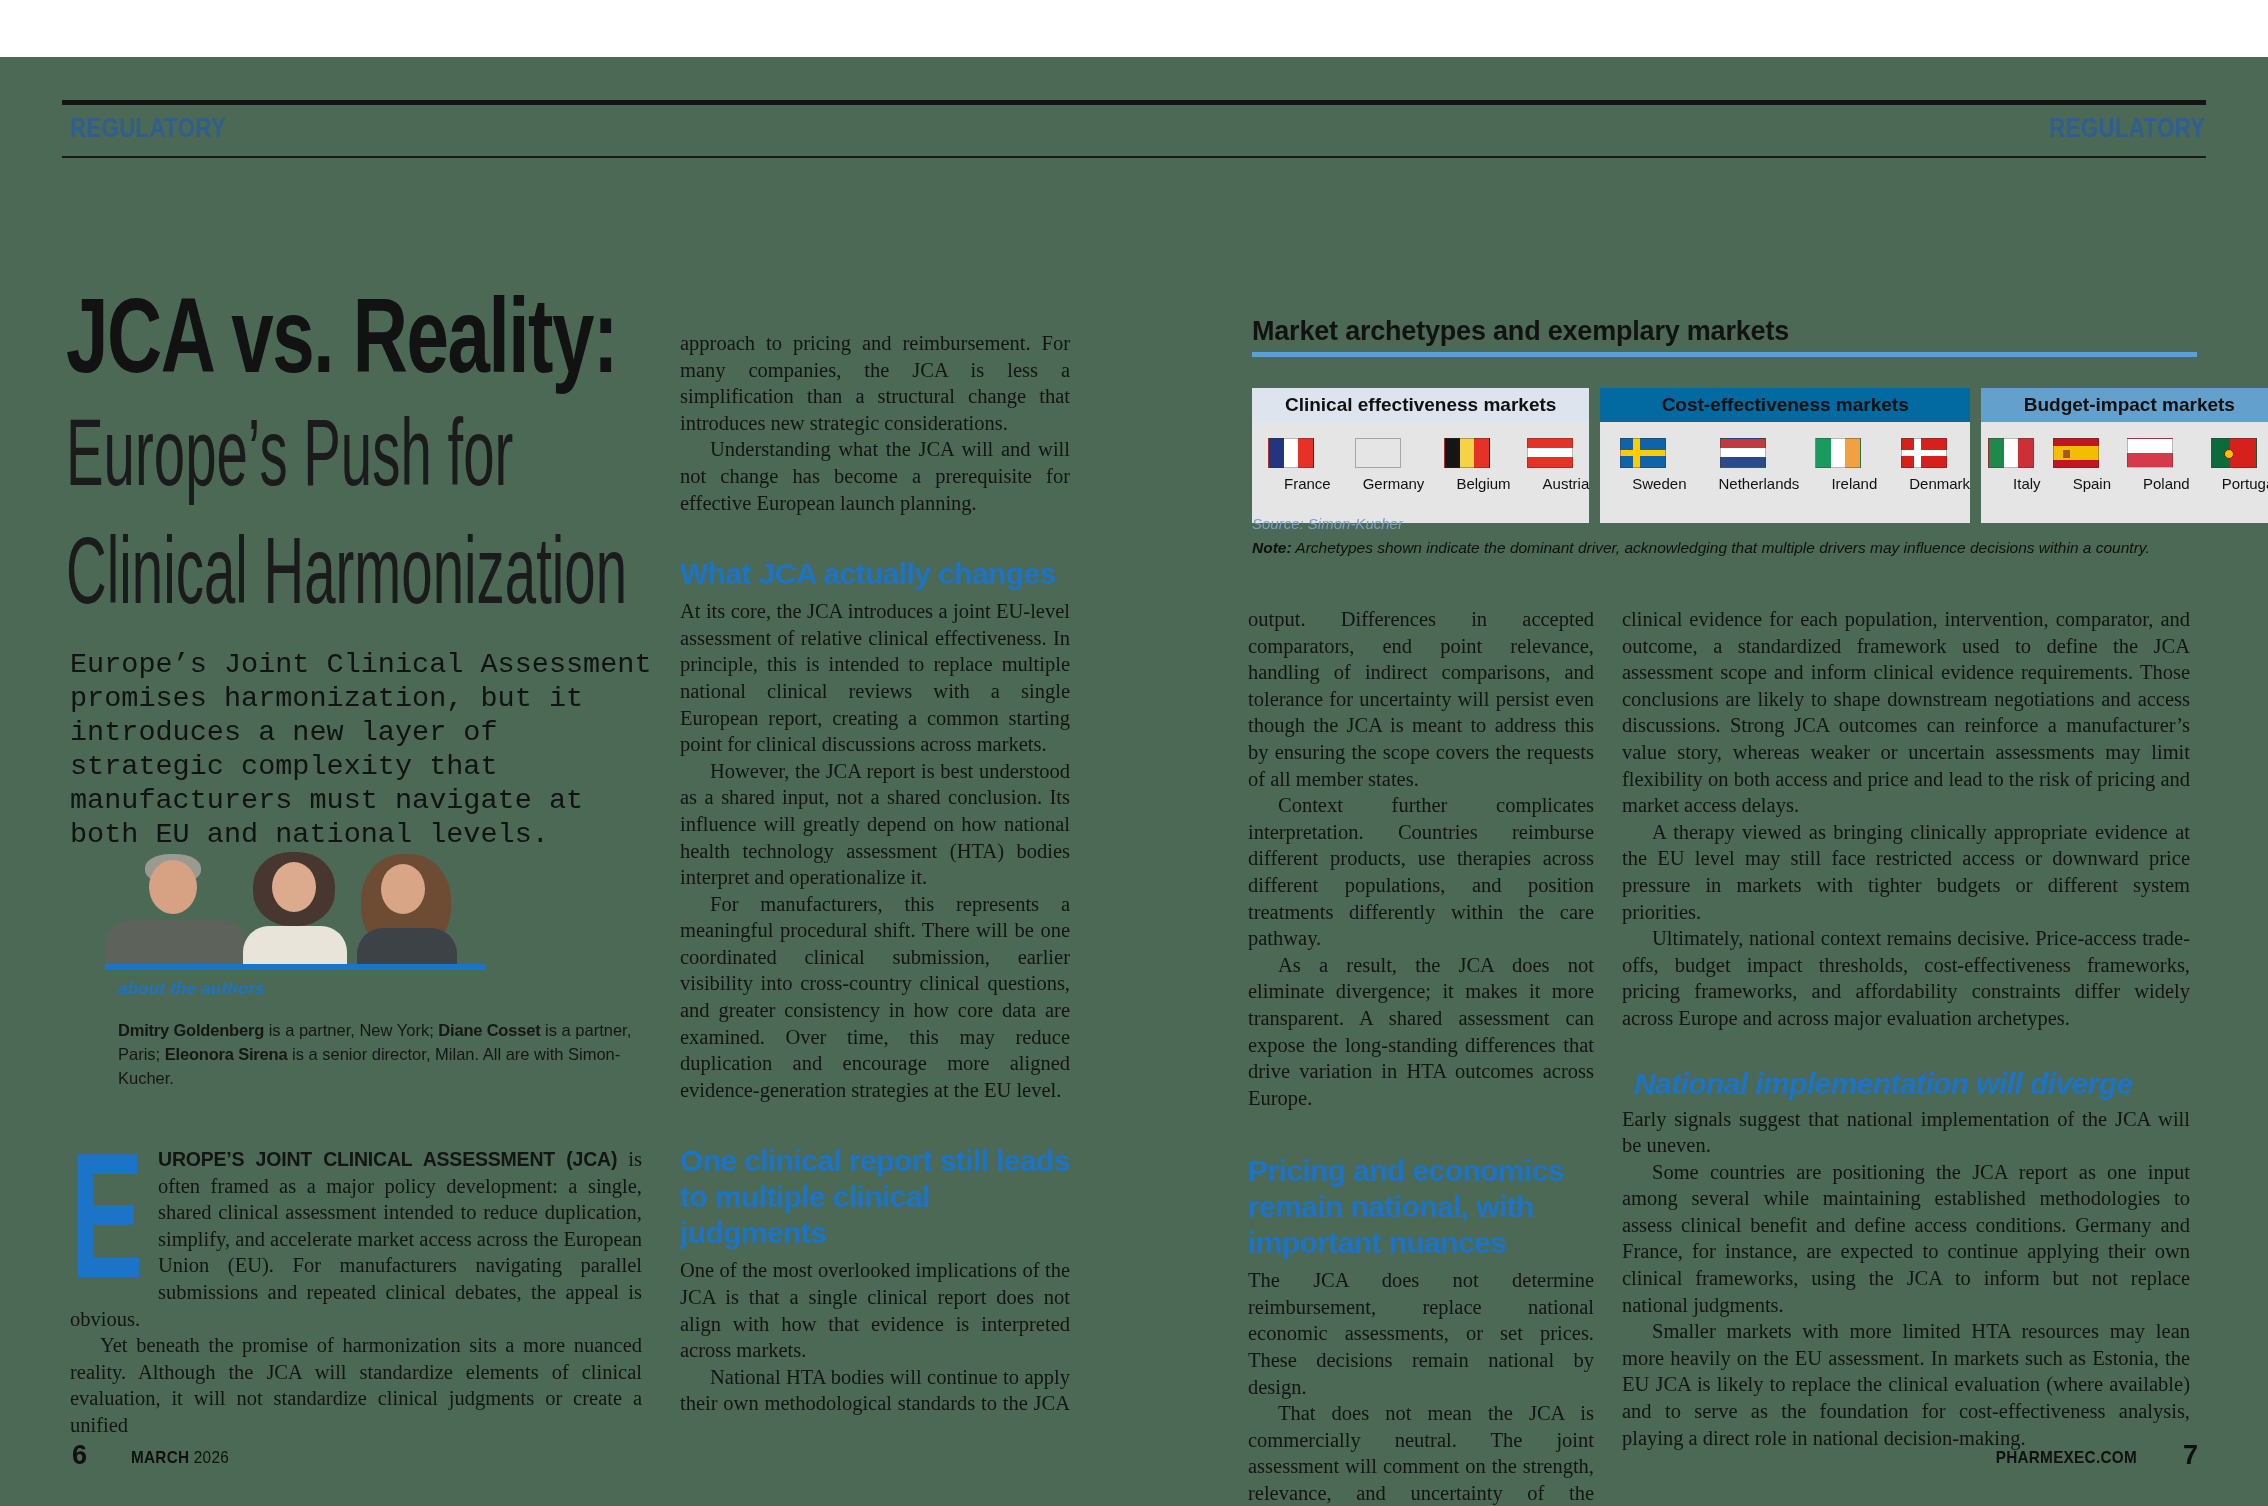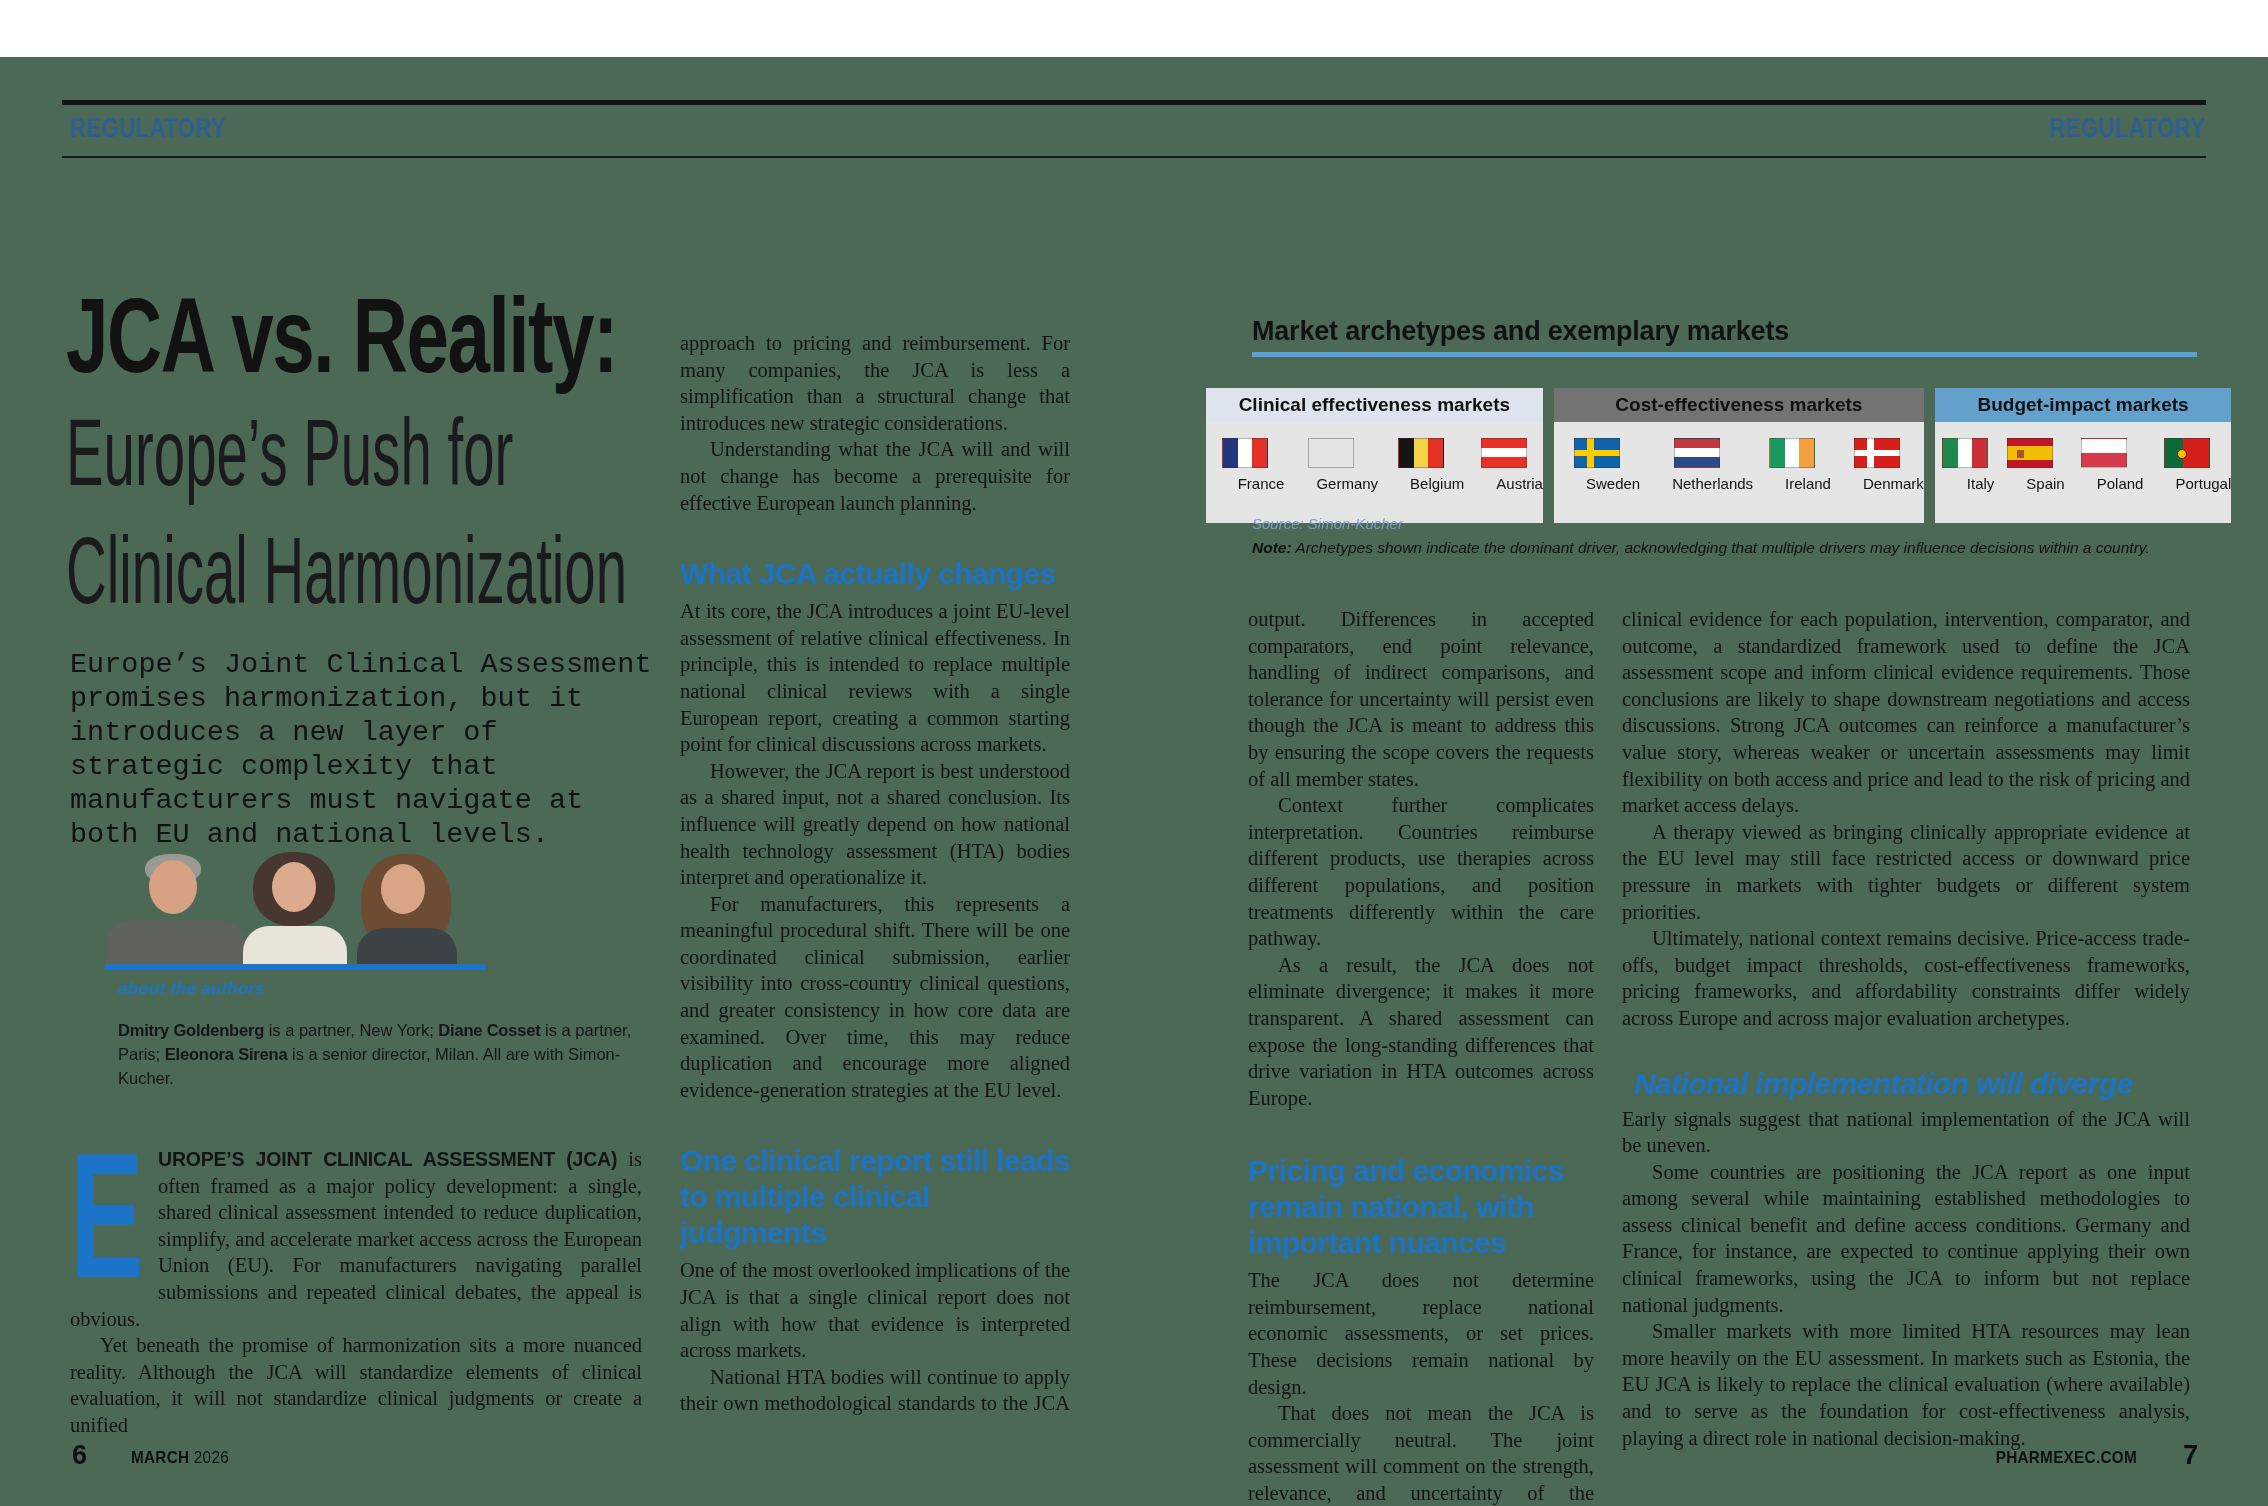--- a/index.html
+++ b/index.html
@@ -65,25 +65,25 @@
   .dropE{
     float:left;width:78px;height:133px;margin:6px 10px 0 0;
     font-family:"Liberation Sans",sans-serif;font-weight:bold;color:#1B74C8;
     font-size:178px;line-height:128px;transform:scaleX(.62);transform-origin:left top;
   }
   .lead-in{font-family:"Liberation Sans",sans-serif;font-weight:bold;font-size:19.5px;letter-spacing:-.2px;}
 
   
   .chart-title{position:absolute;left:1252px;top:316px;font-size:27px;font-weight:bold;color:#121212;letter-spacing:-.2px;}
   .chart-underline{position:absolute;left:1252px;top:352px;width:945px;height:5px;background:#5BA0D8;}
-  .panels{position:absolute;left:1252px;top:388px;width:933px;display:flex;gap:11px;justify-content:center;}
+  .panels{position:absolute;left:1252px;top:388px;width:933px;display:flex;gap:11px;}
   .panel{flex:1;}
   .panel-h{height:34px;display:flex;align-items:center;justify-content:center;font-weight:bold;font-size:19px;color:#101010;}
   .ph-1{background:#DEE4ED;}
-  .ph-2{background:#737373;}
+  .ph-2{background:#0369a1;}
   .ph-3{background:#63A1CC;}
   .panel-b{background:#E5E5E6;height:85px;display:flex;justify-content:space-evenly;align-items:flex-start;padding-top:16px;}
   .flagcol{display:flex;flex-direction:column;align-items:center;}
   .flag{width:46px;height:30px;border:1px solid rgba(50,50,50,.35);box-sizing:border-box;position:relative;}
   .flag-label{margin-top:7px;font-size:15px;color:#111;margin-left:32px;}
   .f-france{background:linear-gradient(to right,#23357f 0 33%,#fff 33% 66%,#e63226 66% 100%);}
   .f-germany{background:linear-gradient(to bottom,#151515 0 33%,#d62междуn 0,#d6201c 33% 66%,#f2c500 66% 100%);}
   .f-belgium{background:linear-gradient(to right,#151515 0 33%,#f5d347 33% 66%,#e63226 66% 100%);}
   .f-austria{background:linear-gradient(to bottom,#e63226 0 33%,#fff 33% 66%,#e63226 66% 100%);}
   .f-sweden{background-image:

